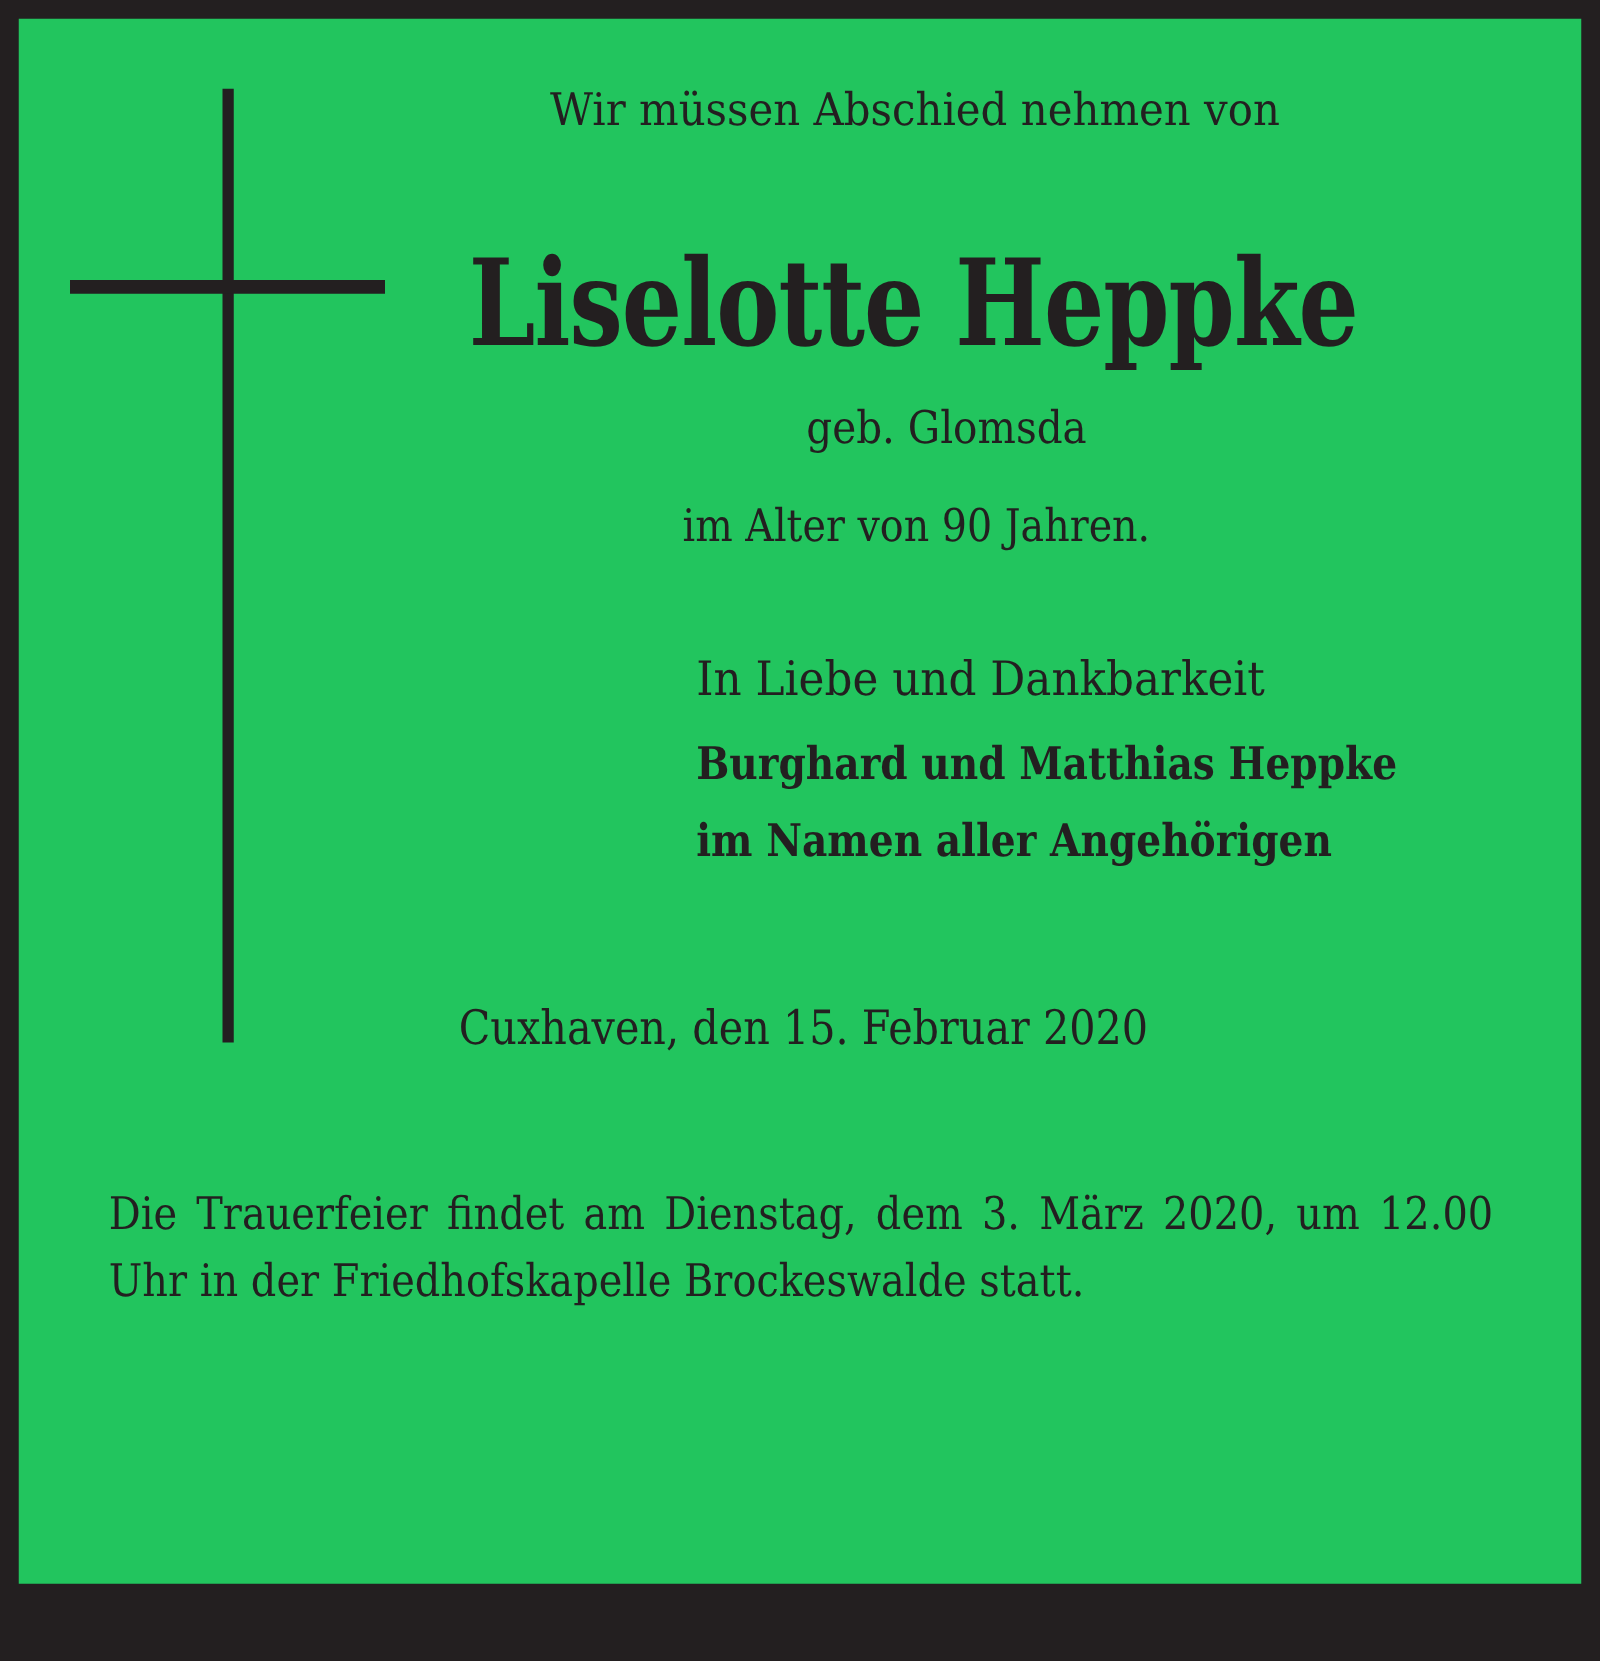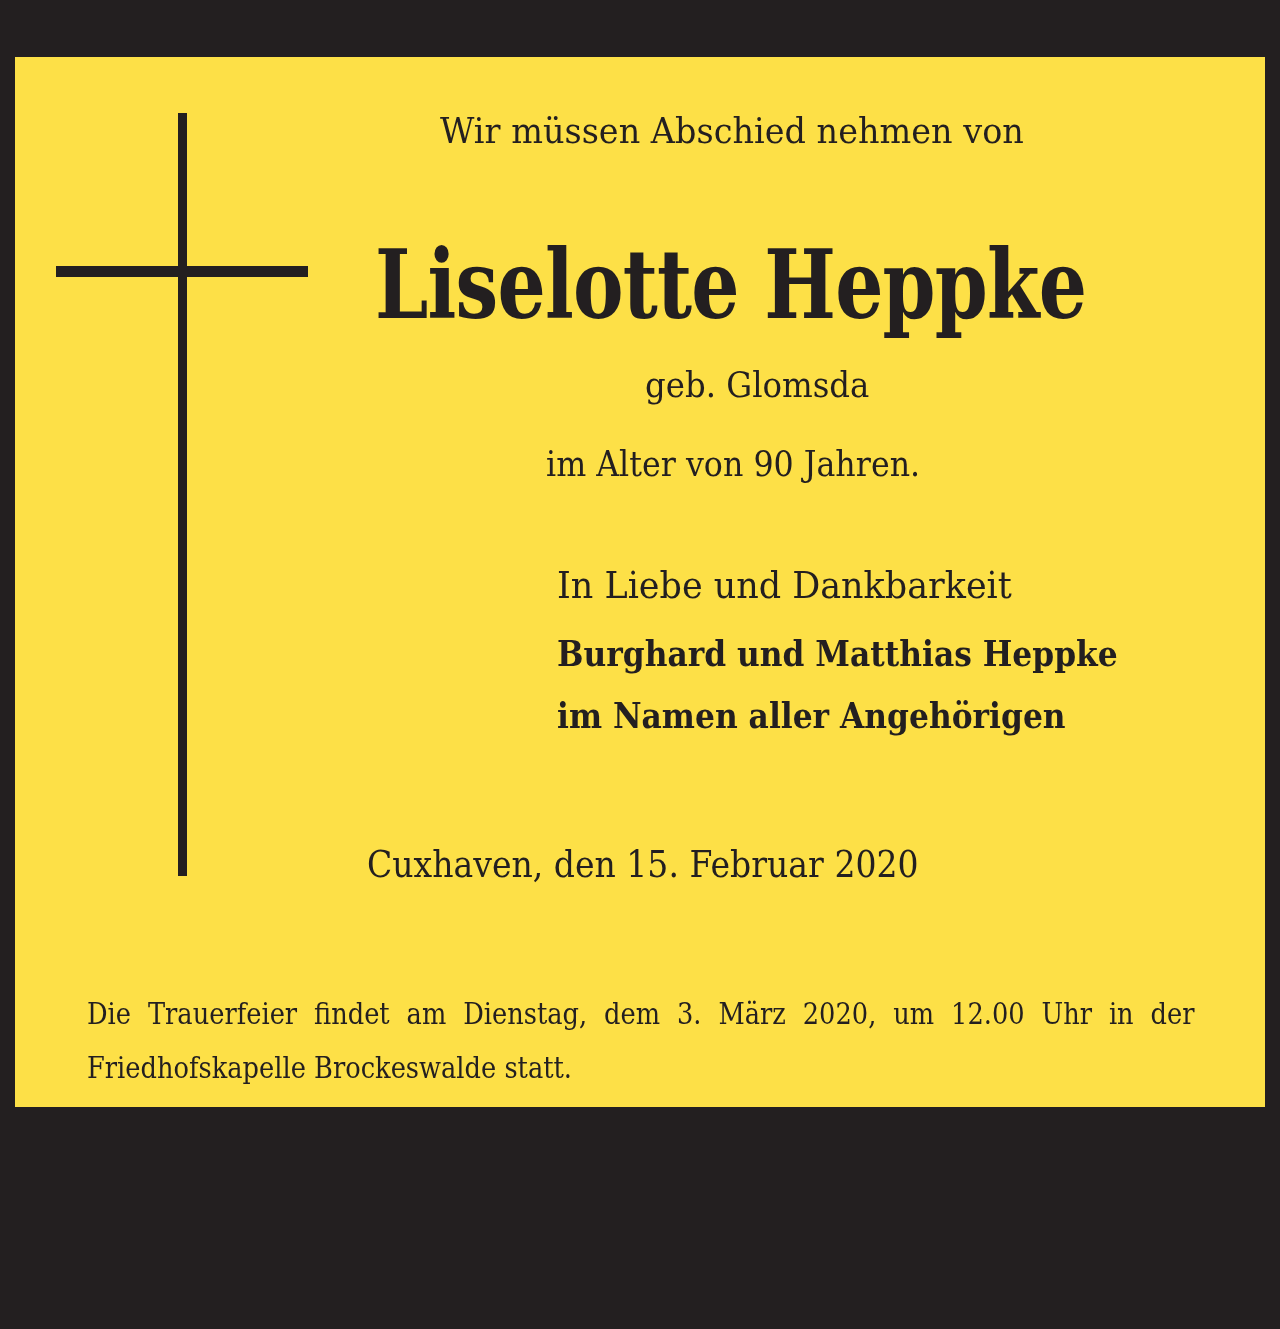--- a/index.html
+++ b/index.html
@@ -7,23 +7,22 @@
       width: 1280px; height: 1329px;
       background: #231f20;
       position: relative;
       overflow: hidden;
       font-family: "DejaVu Serif", serif;
       color: #231f20;
     }
     .page {
       position: absolute;
       left: 15px; top: 15px;
-      width: 1250px; height: 1050px;
-      background: #fde047;
-      margin-top: 42px;
+      width: 1250px; height: 1252px;
+      background: #22c55e;
     }
     .cross-v {
       position: absolute;
       left: 163px; top: 56px;
       width: 9px; height: 763px;
       background: #231f20;
     }
     .cross-h {
       position: absolute;
       left: 41px; top: 209px;
@@ -42,21 +41,21 @@
     }
     .maiden { left: 630px; top: 310px; font-size: 36px; transform: scaleX(0.9); transform-origin: left top; }
     .age { left: 531px; top: 389px; font-size: 36px; transform: scaleX(0.88); transform-origin: left top; }
     .thanks { left: 542px; top: 509px; font-size: 38px; transform: scaleX(0.92); transform-origin: left top; }
     .family1 { left: 542px; top: 578px; font-size: 36px; font-weight: bold; transform: scaleX(0.87); transform-origin: left top; }
     .family2 { left: 542px; top: 640px; font-size: 36px; font-weight: bold; transform: scaleX(0.87); transform-origin: left top; }
     .place { left: 352px; top: 788px; font-size: 38px; transform: scaleX(0.87); transform-origin: left top; }
     .para {
       position: absolute;
       left: 72px; width: 1107px;
-      font-size: 29px;
+      font-size: 36px;
       line-height: 54px;
       text-align: justify;
       text-align-last: left;
     }
     .para .inner {
       display: block;
       width: 1250px;
       transform: scaleX(0.886);
       transform-origin: left top;
       text-align: justify;

